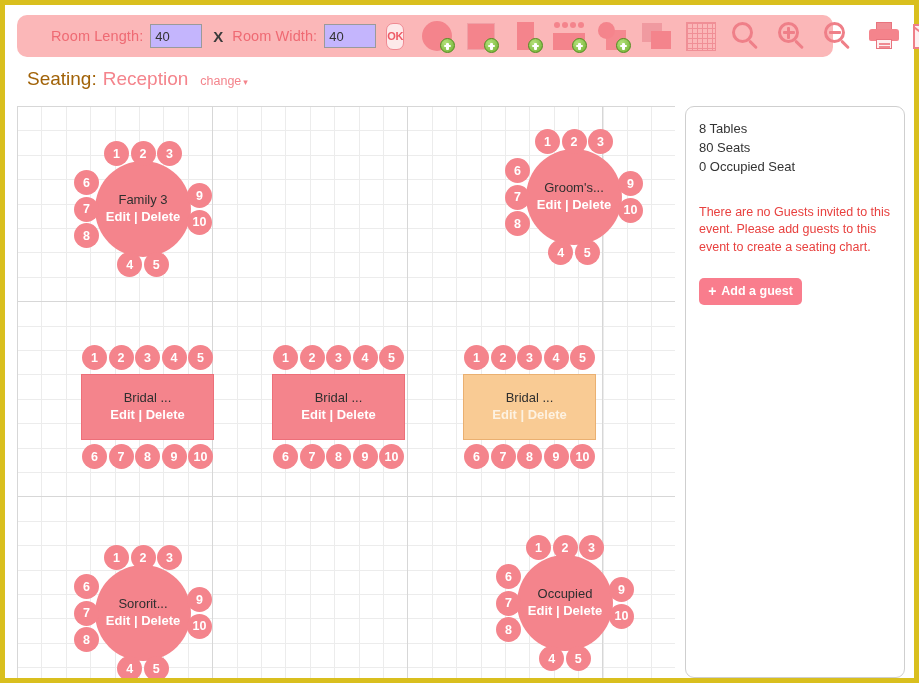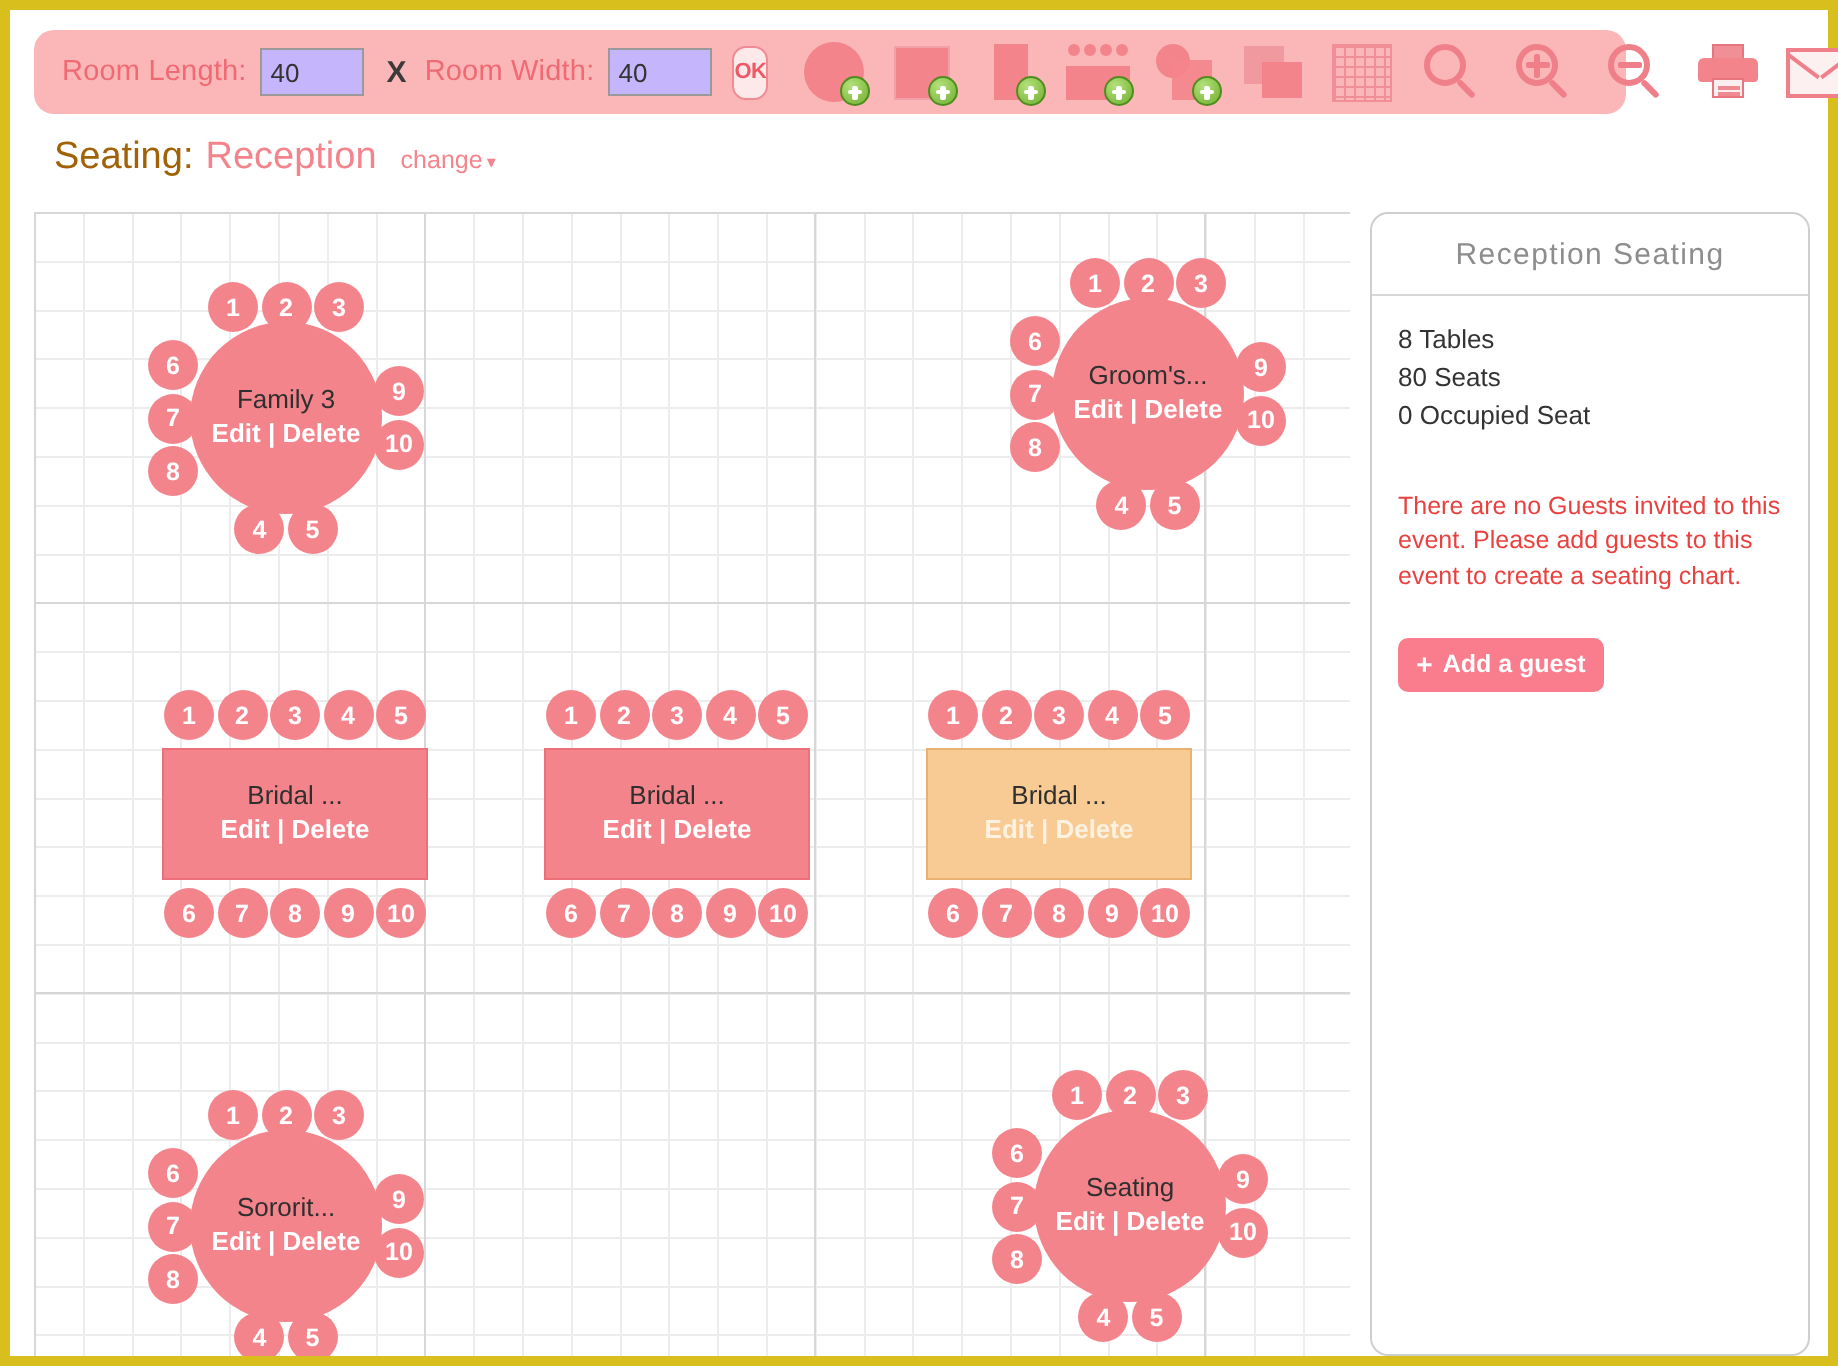--- a/index.html
+++ b/index.html
@@ -11,21 +11,21 @@
   }
   #app{
     position:relative;width:919px;height:683px;box-sizing:border-box;
     border:5px solid #d9bf1e;background:#fff;
   }
 
   
   .toolbar-wrap{position:absolute;left:6px;top:6px;width:900px;height:48px;}
   .toolbar{
     position:absolute;left:6px;top:4px;width:796px;height:42px;
-    background:#fbb7b8;border-radius:10px;display:flex;align-items:center;
+    background:#fbb7b8;border-radius:10px;display:flex;align-items:center;padding-left:20px;
   }
   .tb-label{
     color:#ef6a73;font-size:14.5px;letter-spacing:.1px;margin-left:14px;white-space:nowrap;
   }
   .tb-input{
     width:52px;height:24px;margin-left:7px;border:1px solid #9a9a9a;background:#c4b5fd;
     font-family:"Liberation Sans",sans-serif;font-size:13px;color:#333;
     padding:0 4px;box-sizing:border-box;outline:none;
   }
   .tb-x{color:#3b3b3b;font-size:15px;font-weight:bold;margin:0 9px 0 11px;}
@@ -342,38 +342,37 @@
         <div class="seat" style="left: 22.25px; top: 91px;">4</div>
         <div class="seat" style="left: 48.75px; top: 91px;">5</div>
         <div class="seat" style="left: -21px; top: 9px;">6</div>
         <div class="seat" style="left: -21px; top: 35.5px;">7</div>
         <div class="seat" style="left: -21px; top: 62px;">8</div>
         <div class="seat" style="left: 92px; top: 22.25px;">9</div>
         <div class="seat" style="left: 92px; top: 48.75px;">10</div>
       </div>
       <div class="table" style="left: 500px; top: 449px; width: 96px; height: 96px;">
         <div class="top-round" style="left: 0px; top: 0px; width: 96px; height: 96px;">
-          <div class="tname">Seating</div>
+          <div class="tname">Occupied</div>
           <div class="tacts">Edit | Delete</div>
         </div>
         <div class="seat" style="left: 9px; top: -20px;">1</div>
         <div class="seat" style="left: 35.5px; top: -20px;">2</div>
         <div class="seat" style="left: 62px; top: -20px;">3</div>
         <div class="seat" style="left: 22.25px; top: 91px;">4</div>
         <div class="seat" style="left: 48.75px; top: 91px;">5</div>
         <div class="seat" style="left: -21px; top: 9px;">6</div>
         <div class="seat" style="left: -21px; top: 35.5px;">7</div>
         <div class="seat" style="left: -21px; top: 62px;">8</div>
         <div class="seat" style="left: 92px; top: 22.25px;">9</div>
         <div class="seat" style="left: 92px; top: 48.75px;">10</div>
       </div>
     </div>
 
   <div class="side">
-    <div class="side-head">Reception Seating</div>
     <div class="side-body">
       <div class="stat">8 Tables</div>
       <div class="stat">80 Seats</div>
       <div class="stat">0 Occupied Seat</div>
 
 
       <div class="warn">There are no Guests invited to this event. Please add guests to this event to create a seating chart.</div>
 
       <div class="addbtn">
         <span class="pl">+</span>

